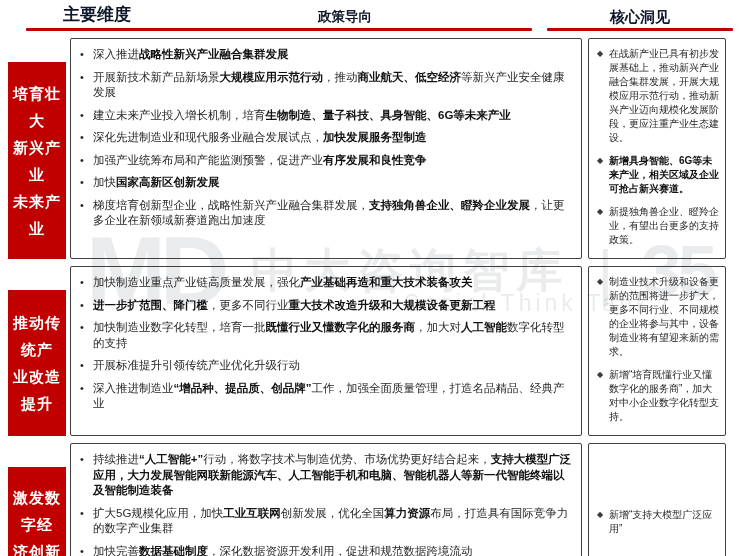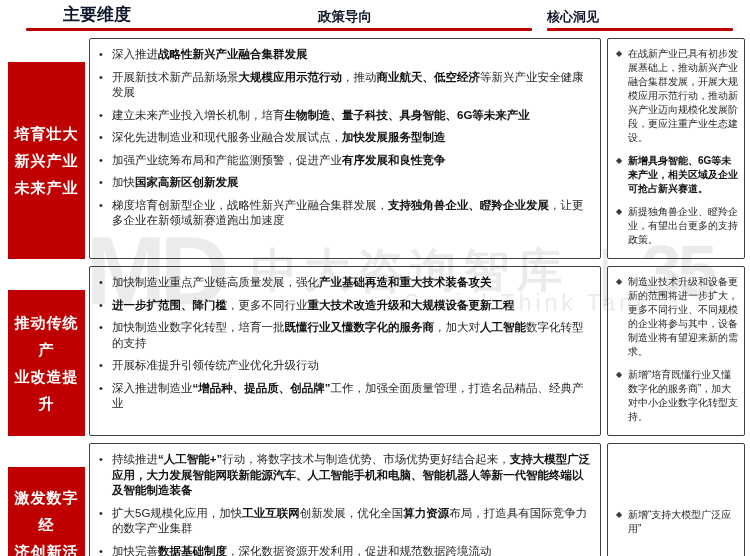--- a/index.html
+++ b/index.html
@@ -4,32 +4,32 @@
 <style>
   html,body{margin:0;padding:0;background:#ffffff;}
   body{width:750px;height:556px;font-family:"Liberation Sans","DejaVu Sans",sans-serif;}
   .slide{position:relative;width:750px;height:556px;background:#fff;overflow:hidden;}
 
   
   .header{position:absolute;left:0;top:0;width:750px;height:38px;}
   .h{position:absolute;font-weight:700;color:#0f172a;}
   .h1{left:27px;top:3px;width:140px;text-align:center;font-size:17px;}
   .h2{left:200px;top:8px;width:290px;text-align:center;font-size:13.5px;}
-  .h3{left:547px;top:8px;width:186px;text-align:left;font-size:13px;}
+  .h3{left:547px;top:8px;width:186px;text-align:center;font-size:15px;}
   .bar{position:absolute;top:28px;height:3px;background:#c00000;border-radius:1px;}
   .bar1{left:26px;width:506px;}
   .bar2{left:547px;width:186px;}
 
   
   .rows{position:absolute;left:8px;top:38px;display:flex;flex-direction:column;gap:7px;}
   .row{display:flex;gap:4px;align-items:stretch;}
   .rows .row:nth-child(1){min-height:190px;}
   .rows .row:nth-child(2){min-height:143px;}
   .rows .row:nth-child(3){min-height:166px;}
-  .dim{width:77px;flex:none;background:#c00000;color:#fff;font-weight:700;font-size:15px;
+  .dim{width:58px;flex:none;background:#c00000;color:#fff;font-weight:700;font-size:15px;
        line-height:27px;display:flex;flex-direction:column;justify-content:center;
        align-items:center;text-align:center;letter-spacing:1px;margin-top:24px;}
   .box{border:1px solid #404040;border-radius:2px;background:rgba(255,255,255,0);box-sizing:border-box;
        padding:8px 6px 2px 8px;position:relative;z-index:2;}
   .policies{width:512px;flex:none;}
   .insights{width:138px;flex:none;margin-left:2px;display:flex;flex-direction:column;}
   .insights.center{justify-content:center;padding-bottom:8px;}
   .item{display:flex;align-items:flex-start;color:#262626;}
   .policies .item{font-size:11.5px;line-height:15.5px;margin-bottom:7px;}
   .insights .item{font-size:10px;line-height:14px;margin-bottom:9px;}

